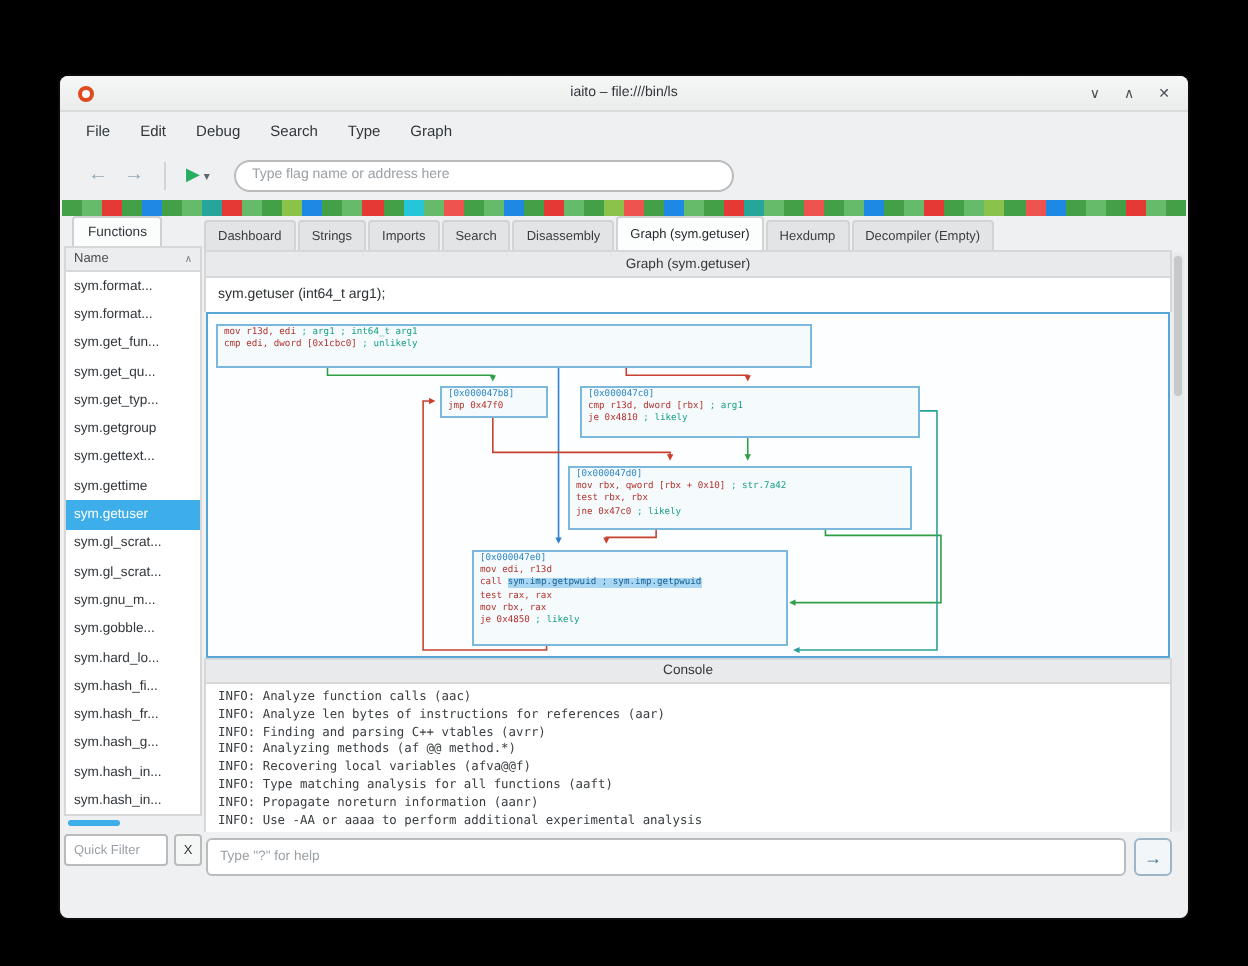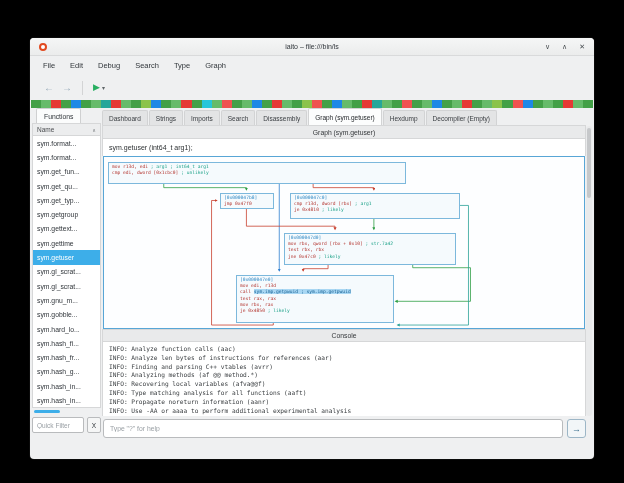--- a/index.html
+++ b/index.html
@@ -140,20 +140,21 @@
         <span>Type</span>
         <span>Graph</span>
       </div>
 
     <div class="toolbar">
       <span class="nav-arrow">←</span>
       <span class="nav-arrow">→</span>
       <span class="tb-sep"></span>
       <span class="play">▶</span>
       <span class="play-caret">▾</span>
+      <input class="search" placeholder="Type flag name or address here" style="">
     </div>
 
     <div class="strip">
         <span style="background: rgb(67, 160, 71);"></span>
         <span style="background: rgb(102, 187, 106);"></span>
         <span style="background: rgb(229, 57, 53);"></span>
         <span style="background: rgb(67, 160, 71);"></span>
         <span style="background: rgb(30, 136, 229);"></span>
         <span style="background: rgb(67, 160, 71);"></span>
         <span style="background: rgb(102, 187, 106);"></span>

